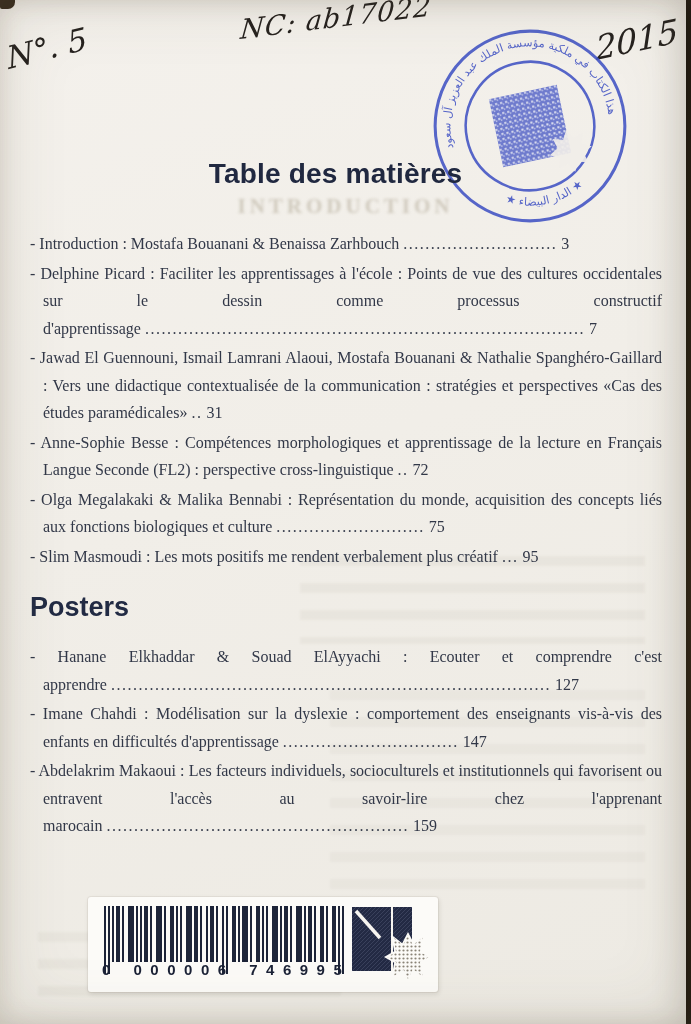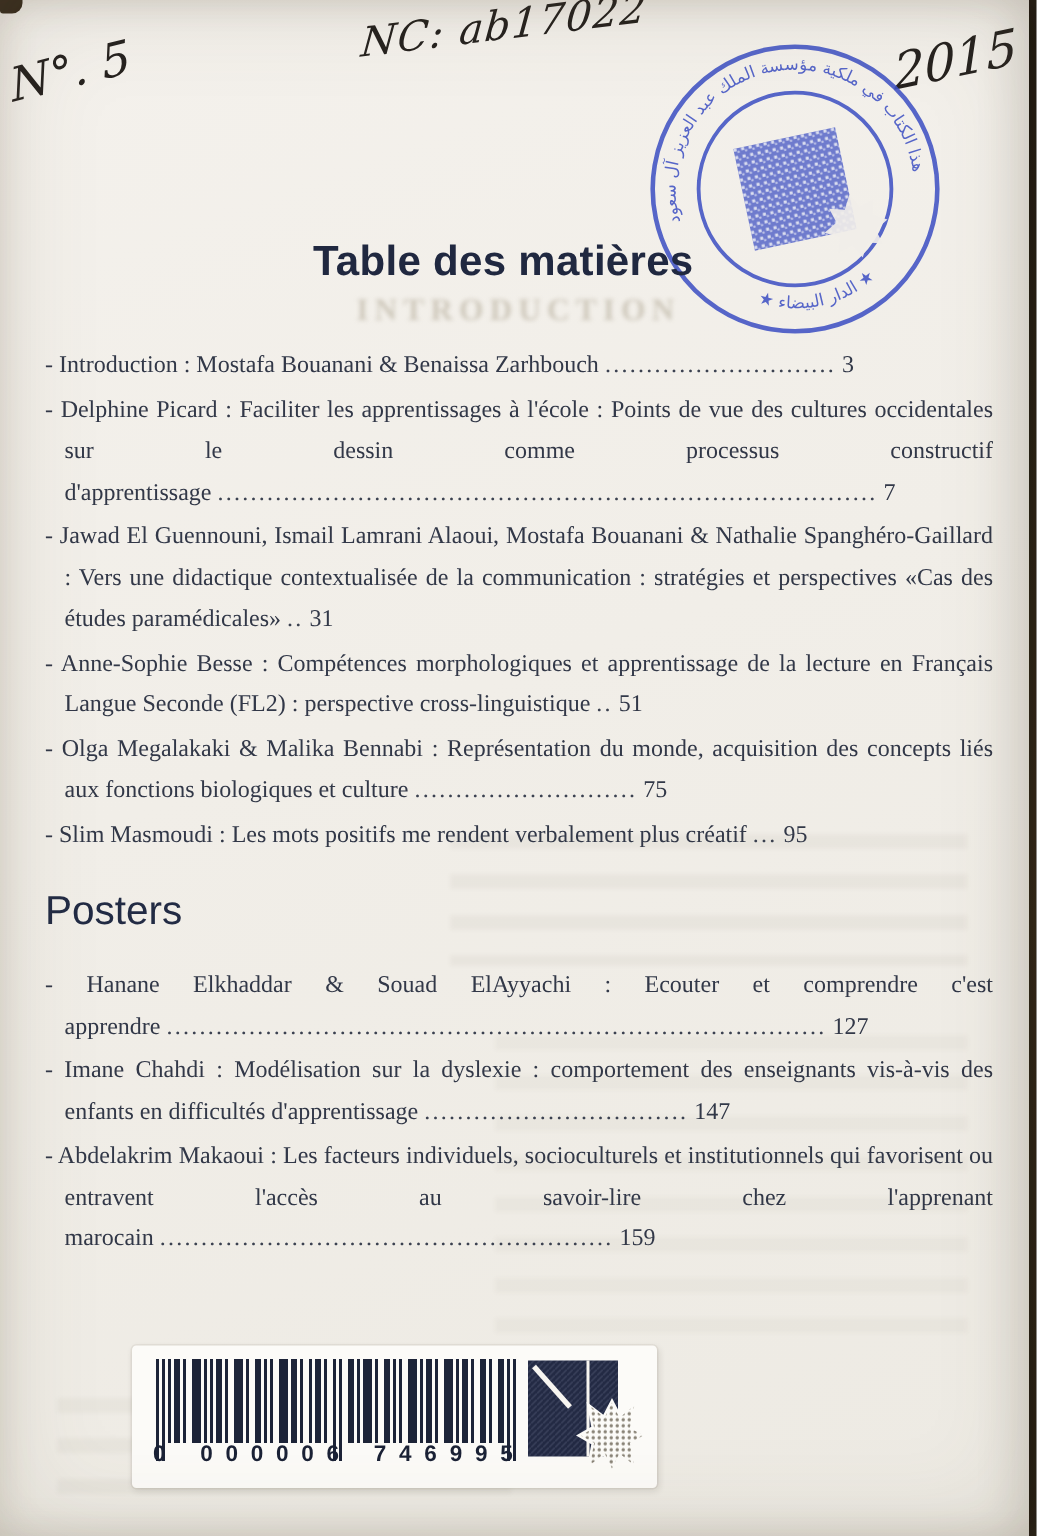--- a/index.html
+++ b/index.html
@@ -35,21 +35,21 @@
     font-family:"Liberation Serif", serif; font-weight:700; font-size:21px; letter-spacing:4px;
     color:rgba(140,128,104,.34); filter:blur(1.4px);}
 
   
   .toc{position:absolute; left:30px; top:230px; width:632px;}
   .entry{margin:0 0 2px 0; line-height:27.5px; font-size:16px; text-align:justify;
     text-indent:-13px; padding-left:13px; color:#323848;}
   .leader{padding-left:4px; letter-spacing:1.5px; color:#3b4150;}
   .pg{padding-left:4px;}
   .posters-heading{margin:22px 0 20px 0; font-family:"Liberation Sans", sans-serif;
-    font-weight:400; font-size:27px; color:#222b44;}
+    font-weight:700; font-size:27px; color:#222b44;}
 
   
   .ghost-lines{position:absolute; pointer-events:none; filter:blur(1.3px);
     background:repeating-linear-gradient(180deg, rgba(108,97,78,.12) 0 10px, rgba(0,0,0,0) 10px 27px);}
   .g2{left:300px; right:46px; top:556px; height:88px; opacity:.45;}
   .g3{left:330px; right:46px; top:690px; height:205px; opacity:.38;}
   .g4{left:38px; right:350px; top:932px; height:66px; opacity:.42;}
 
   
   .label{position:absolute; left:88px; top:897px; width:350px; height:95px;
@@ -104,21 +104,21 @@
 
   <div class="toc">
 
     <p class="entry"><span>- Introduction : Mostafa Bouanani &amp; Benaissa Zarhbouch</span><span class="leader">............................</span><span class="pg">3</span></p>
 
     <p class="entry"><span>- Delphine Picard : Faciliter les apprentissages à l'école : Points de vue des cultures occidentales sur le dessin comme processus constructif d'apprentissage</span><span class="leader">................................................................................</span><span class="pg">7</span></p>
 
 
     <p class="entry"><span>- Jawad El Guennouni, Ismail Lamrani Alaoui, Mostafa Bouanani &amp; Nathalie Spanghéro-Gaillard : Vers une didactique contextualisée de la communication : stratégies et perspectives «Cas des études paramédicales»</span><span class="leader">..</span><span class="pg">31</span></p>
 
-    <p class="entry"><span>- Anne-Sophie Besse : Compétences morphologiques et apprentissage de la lecture en Français Langue Seconde (FL2) : perspective cross-linguistique</span><span class="leader">..</span><span class="pg">51</span></p>
+    <p class="entry"><span>- Anne-Sophie Besse : Compétences morphologiques et apprentissage de la lecture en Français Langue Seconde (FL2) : perspective cross-linguistique</span><span class="leader">..</span><span class="pg">72</span></p>
 
     <p class="entry"><span>- Olga Megalakaki &amp; Malika Bennabi : Représentation du monde, acquisition des concepts liés aux fonctions biologiques et culture</span><span class="leader">...........................</span><span class="pg">75</span></p>
 
     <p class="entry"><span>- Slim Masmoudi : Les mots positifs me rendent verbalement plus créatif</span><span class="leader">...</span><span class="pg">95</span></p>
 
     <div class="posters-heading">Posters</div>
 
     <p class="entry"><span>- Hanane Elkhaddar &amp; Souad ElAyyachi : Ecouter et comprendre c'est apprendre</span><span class="leader">................................................................................</span><span class="pg">127</span></p>
 
     <p class="entry"><span>- Imane Chahdi : Modélisation sur la dyslexie : comportement des enseignants vis-à-vis des enfants en difficultés d'apprentissage</span><span class="leader">................................</span><span class="pg">147</span></p>

